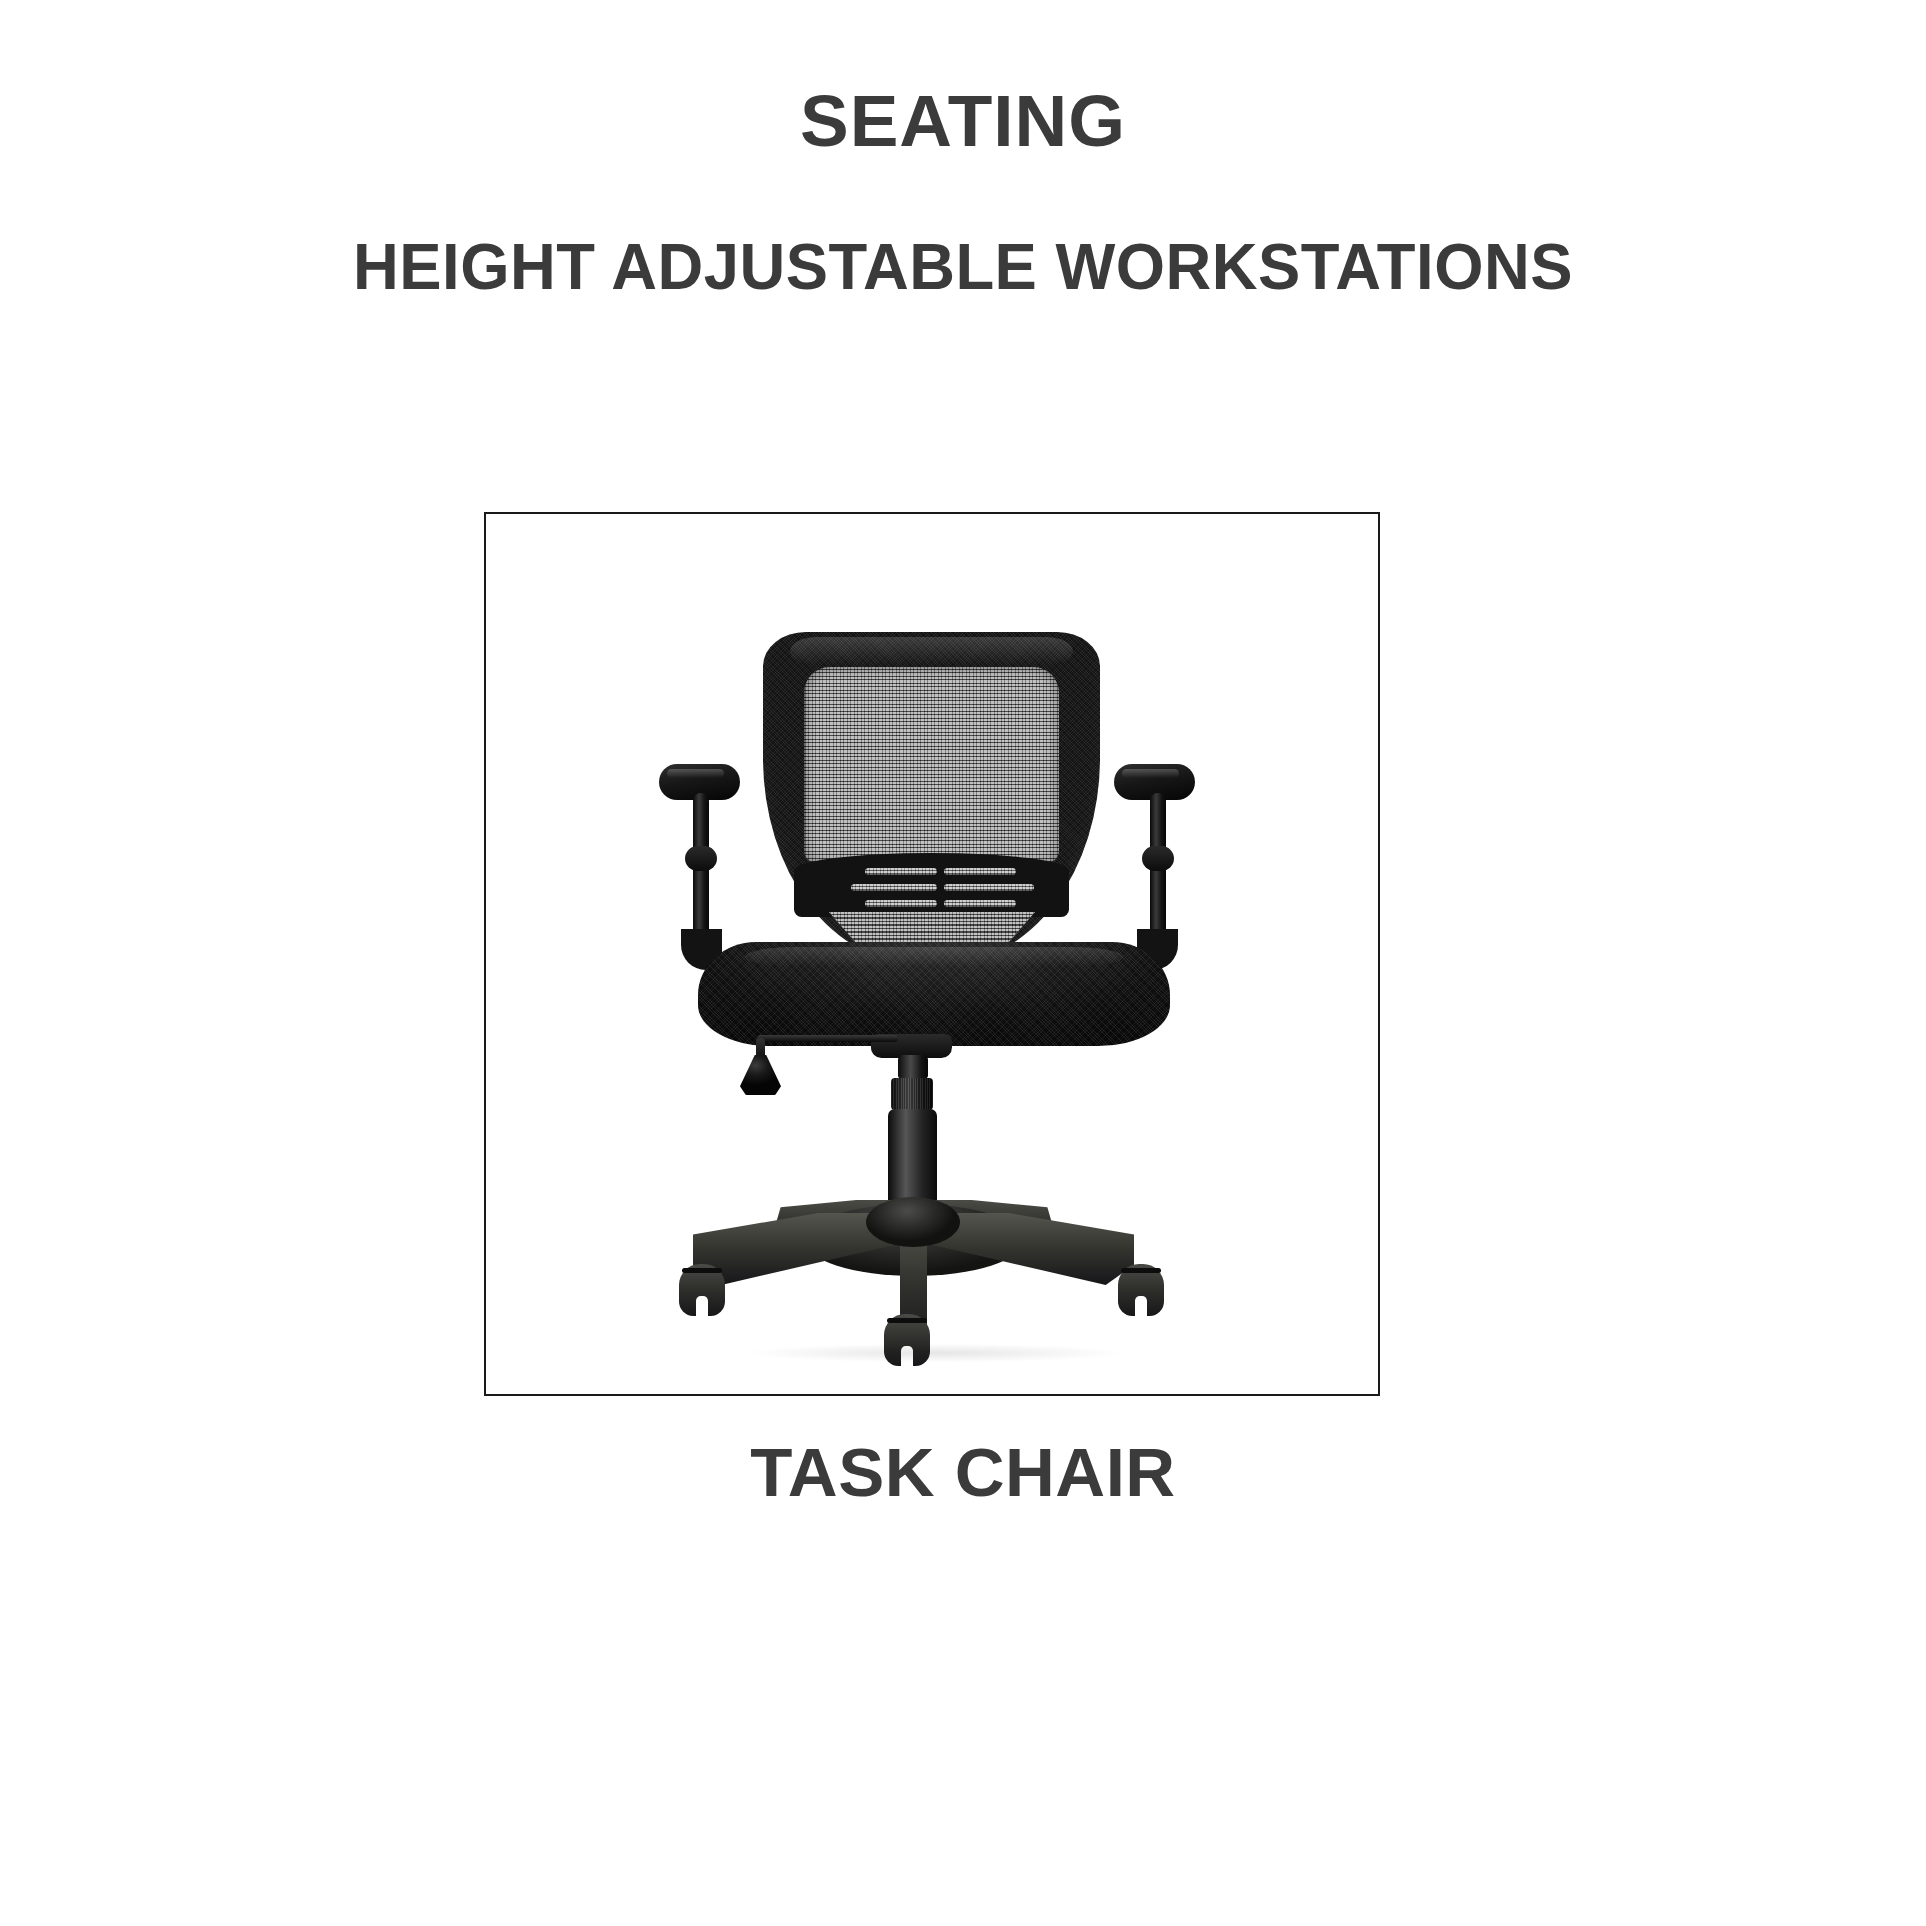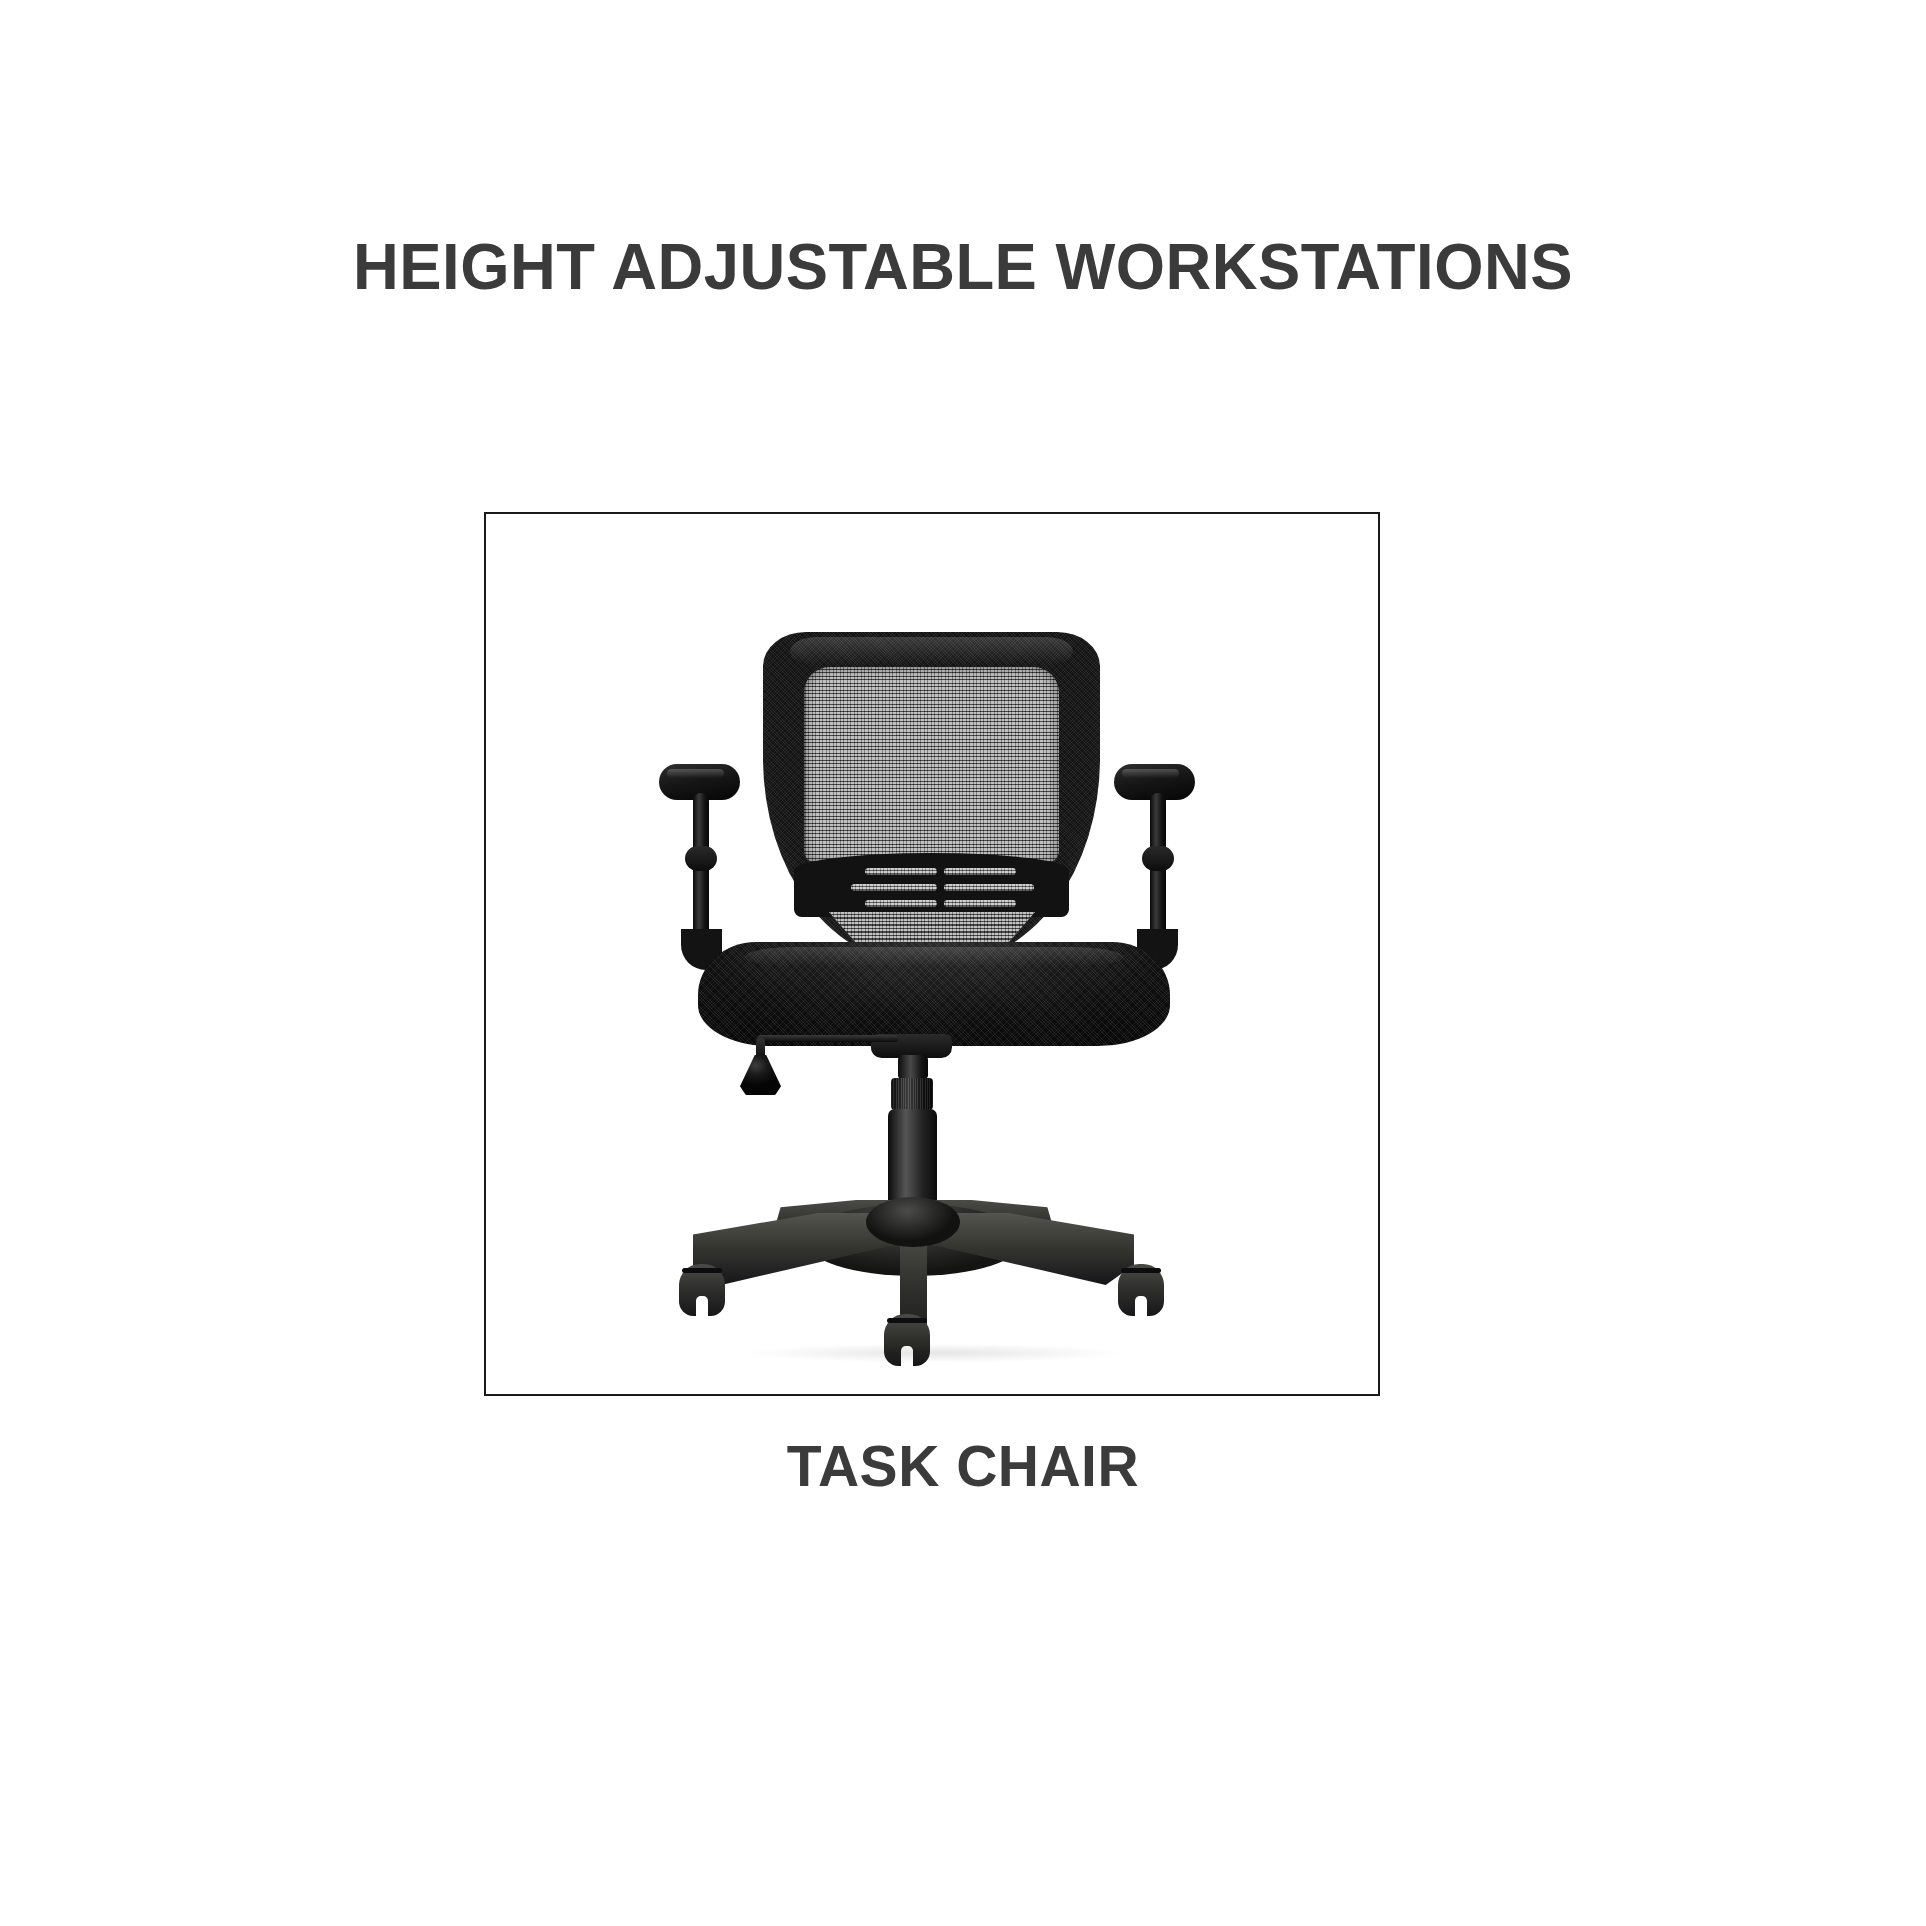--- a/index.html
+++ b/index.html
@@ -71,21 +71,21 @@
     background: #ffffff;
   }
 
   
   .photo-caption {
     position: absolute;
     top: 1433px;
     left: 0;
     width: 1926px;
     text-align: center;
-    font-size: 57px;
+    font-size: 69px;
     font-weight: bold;
     letter-spacing: 0.5px;
     color: #3b3b3b;
     white-space: nowrap;
   }
 
   
   .chair { position:absolute; inset:0; }
 
   
@@ -423,20 +423,21 @@
     width: 530px; height: 26px;
     background: radial-gradient(50% 50% at 50% 50%, rgba(0,0,0,.10) 0%, rgba(0,0,0,0) 72%);
     border-radius:50%;
   }
 </style>
 </head>
 <body>
 
 <div class="page">
 
+  <h1 class="page-title">SEATING</h1>
 
   <h2 class="page-subtitle">HEIGHT ADJUSTABLE WORKSTATIONS</h2>
 
   <div class="photo-frame">
     <div class="photo-stage">
 
       <div class="chair">
 
         <div class="back-shell"></div>
         <div class="mesh-upper"></div>

